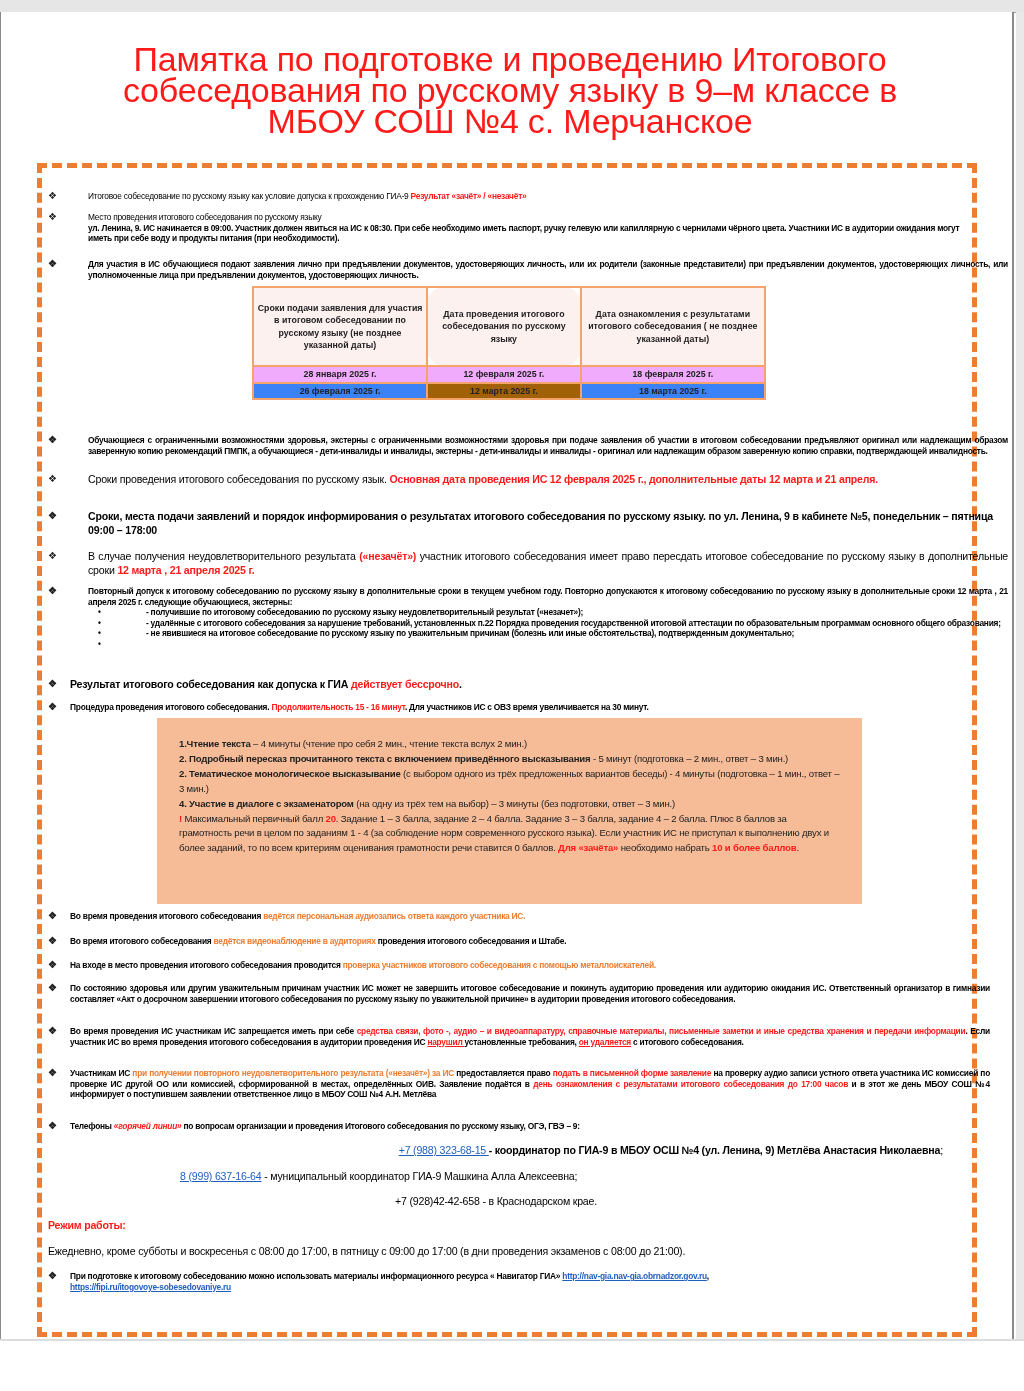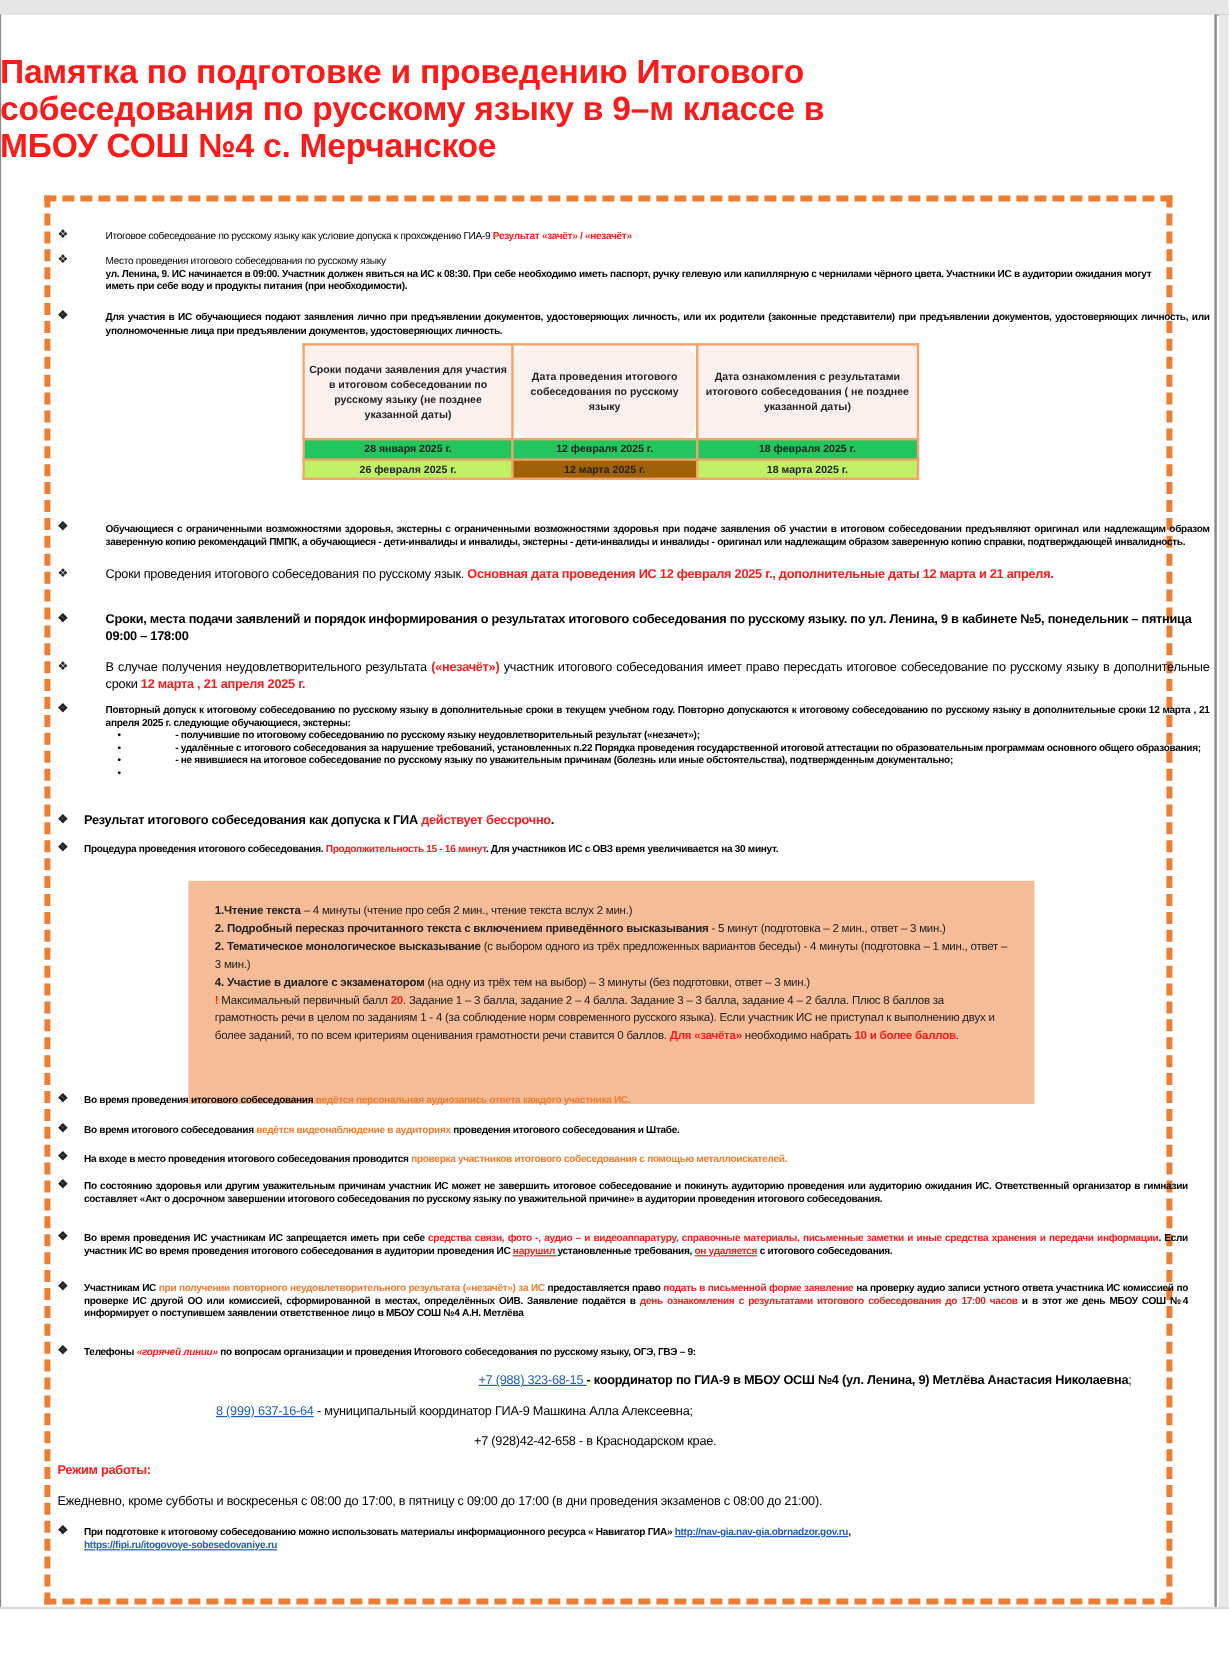--- a/index.html
+++ b/index.html
@@ -1,40 +1,40 @@
 <!DOCTYPE html>
 <html><head>
 <meta charset="utf-8">
 <style>
   html, body { margin:0; padding:0; }
   body { width:1024px; height:1391px; background:#ffffff; position:relative; overflow:hidden; font-family:"Liberation Sans", sans-serif; }
   .topbar { position:absolute; left:0; top:0; width:1024px; height:12px; background:#e6e6e6; border-bottom:1px solid #9a9a9a; }
   .page { position:absolute; left:0; top:12px; width:1014px; height:1328px; background:#fff; border-left:1px solid #8a8a8a; border-right:2px solid #8a8a8a; box-sizing:border-box; }
   .right-strip { position:absolute; left:1016px; top:12px; width:8px; height:1328px; background:#e9e9e9; }
   .bottom-line { position:absolute; left:0; top:1339px; width:1024px; height:2px; background:#dcdcdc; }
-  .title { position:absolute; left:0; top:44px; width:1020px; color:#ff1a1a; font-family:"Liberation Sans", sans-serif; font-size:28px; line-height:31px; font-weight:bold; letter-spacing:-0.2px; }
+  .title { position:absolute; left:0; top:44px; width:1020px; text-align:center; color:#ff1a1a; font-family:"Liberation Sans", sans-serif; font-size:34px; line-height:31px; font-weight:normal; letter-spacing:-0.2px; }
   .frame { position:absolute; left:37px; top:163px; width:940px; height:1174px; border:5px dashed #ed7d31; box-sizing:border-box; }
   .item { position:relative; padding-left:40px; margin-bottom:10px; }
   .bullet { position:absolute; left:0; top:0; font-size:10px; color:#222; }
   .small { font-size:8.4px; line-height:10.5px; letter-spacing:-0.25px; }
   .medium { font-size:10.6px; line-height:14px; letter-spacing:-0.2px; }
   .just { text-align:justify; }
   .red { color:#ff1a1a; font-weight:bold; }
   .orange { color:#ed7d31; }
   .b { font-weight:bold; }
   .u { text-decoration:underline; }
   .link { color:#1f5fbf; text-decoration:underline; }
   table.dates { position:absolute; left:252px; top:286px; width:514px; border-collapse:collapse; font-size:8.8px; font-weight:bold; color:#222; }
-  table.dates td { border:2px solid #f4a36a; text-align:center; padding:1px 2px; background:#bef264; line-height:12.5px; }
+  table.dates td { border:2px solid #f4a36a; text-align:center; padding:1px 2px; background:#3b82f6; line-height:12.5px; }
   table.dates tr.hdr td { background:#fdf1f0; }
-  table.dates tr.r1 td { background:#22c55e; }
+  table.dates tr.r1 td { background:#f0abfc; }
   table.dates td.hl { background:#a16207;margin-top:28px; }
   .sub { position:relative; padding-left:58px; }
   .sub .dot { position:absolute; left:10px; }
-  .procbox { position:absolute; left:157px; top:718px; width:705px; height:186px; background:#f6bc98; box-sizing:border-box; padding:19px 22px 0 22px; font-size:9.6px; line-height:14.9px; color:#222; letter-spacing:-0.2px;margin-top:16px; }
+  .procbox { position:absolute; left:157px; top:718px; width:705px; height:186px; background:#f6bc98; box-sizing:border-box; padding:19px 22px 0 22px; font-size:9.6px; line-height:14.9px; color:#222; letter-spacing:-0.2px; }
   .center { text-align:left; }
 </style>
 </head>
 <body>
 
 <div class="topbar"></div>
 <div class="page"></div>
 <div class="right-strip"></div>
 <div class="bottom-line"></div>
 

